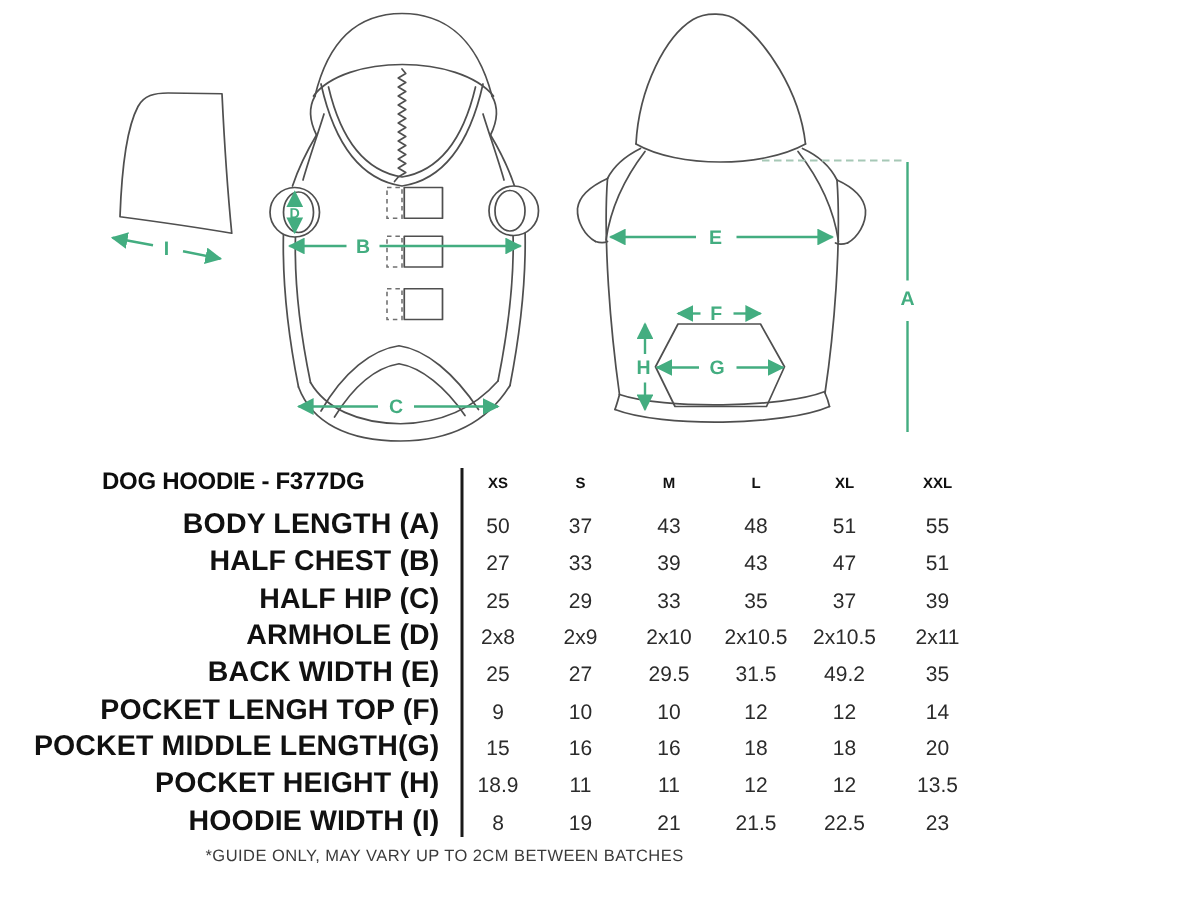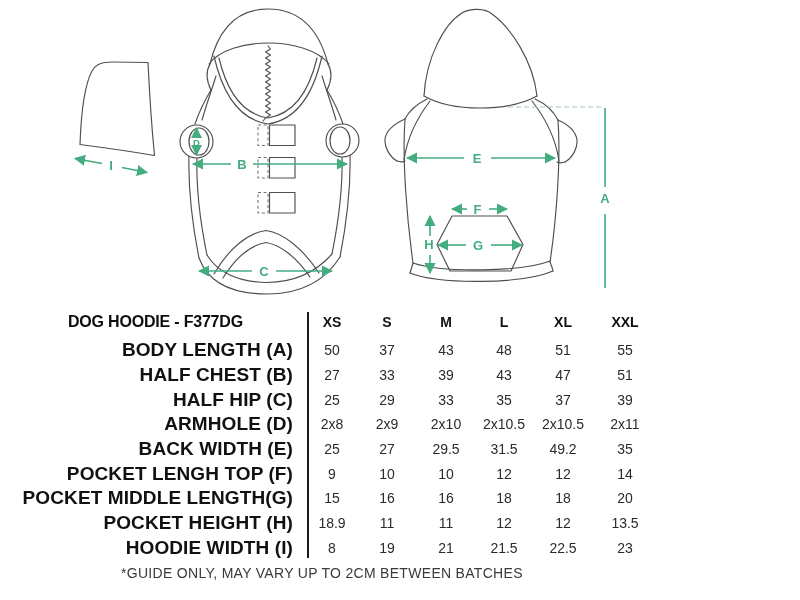--- a/index.html
+++ b/index.html
@@ -17,25 +17,25 @@
   .ml{fill:#43ad80;font-weight:bold;font-size:13px;text-anchor:middle;font-family:"Liberation Sans",sans-serif;}
   .ml-small{font-size:9.5px;}
   
   .sheet{position:absolute;left:60px;top:306px;}
   .grid{display:grid;grid-template-columns:246px 52px 58px 60px 56px 62px 62px;
         grid-template-rows:32px;grid-auto-rows:24.7px;}
   .hrow,.trow{display:contents;}
   .cell{display:flex;align-items:center;justify-content:center;font-size:14px;color:#2b2b2b;}
   .cell.title{justify-content:flex-start;padding-left:8px;font-size:16px;font-weight:bold;
               color:#0d0d0d;letter-spacing:-0.2px;white-space:nowrap;}
-  .cell.h{font-weight:bold;font-size:14px;color:#111;}
+  .cell.h{font-weight:bold;font-size:10px;color:#111;}
   .cell.label{justify-content:flex-end;padding-right:13px;font-weight:bold;font-size:19px;
               color:#111;white-space:nowrap;letter-spacing:0.1px;}
   .divider{position:absolute;left:307px;top:312px;width:2px;height:246px;background:#1a1a1a;}
-  .footnote{position:absolute;left:121px;top:565px;font-size:14px;color:#3a3a3a;letter-spacing:0.3px;}
+  .footnote{position:absolute;left:137px;top:565px;font-size:11px;color:#3a3a3a;letter-spacing:0.3px;}
 </style>
 </head>
 <body>
 
 <svg id="diagram-svg" width="800" height="300" viewBox="0 0 800 300">
   <defs>
     <marker id="ah" viewBox="0 0 10 10" refX="9" refY="5" markerWidth="7" markerHeight="7" orient="auto-start-reverse">
       <path d="M0,0 L10,5 L0,10 z" fill="#43ad80"></path>
     </marker>
   </defs>

